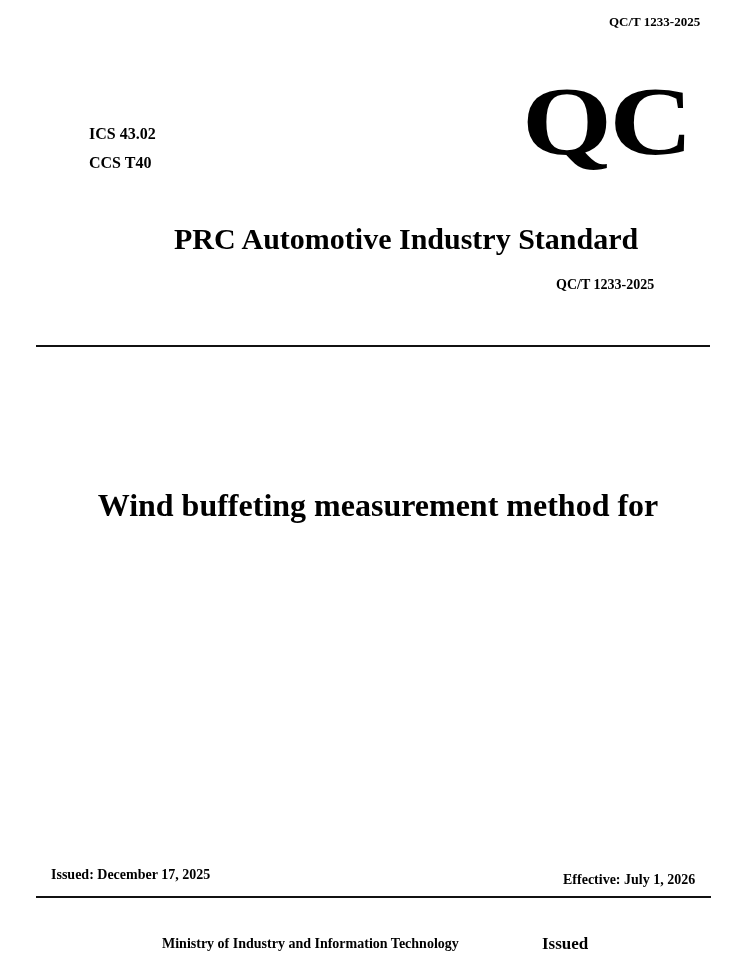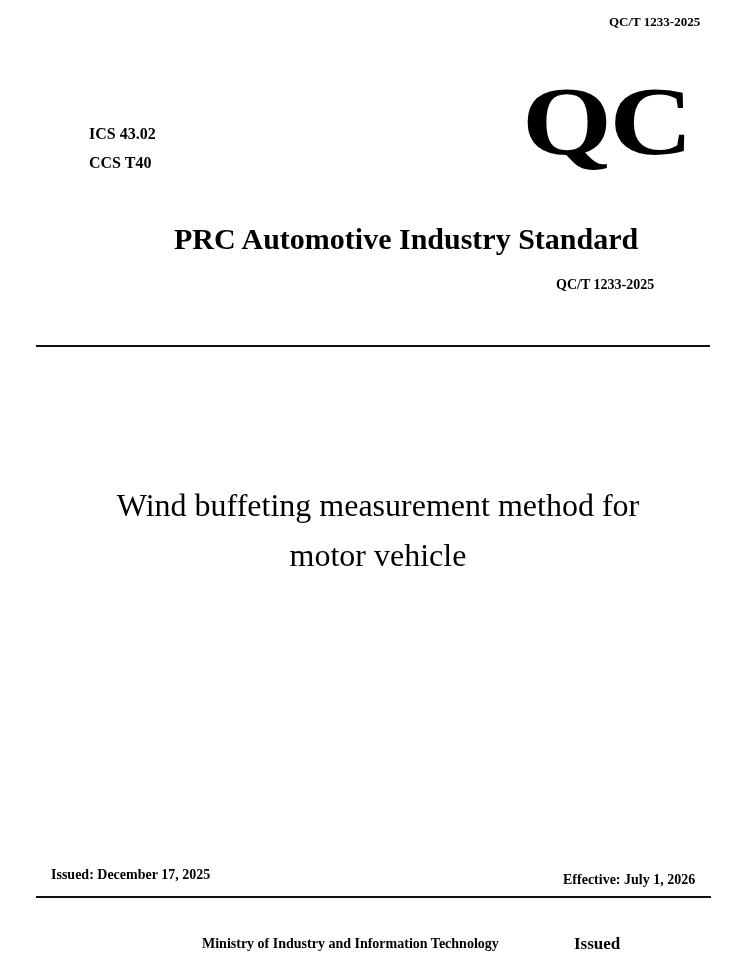--- a/index.html
+++ b/index.html
@@ -10,42 +10,41 @@
     .qc-logo { top: 72px; left: 522px; font-size: 98px; line-height: 1; letter-spacing: -2px;
                transform: scaleX(1.18); transform-origin: left top; font-weight: 900; }
     .ics { top: 125px; left: 89px; font-size: 16px; }
     .ccs { top: 154px; left: 89px; font-size: 16px; }
     .title-std { top: 222px; left: 174px; font-size: 30px; }
     .std-num { top: 277px; left: 556px; font-size: 14px; }
     .rule { position: absolute; height: 2px; background: #111; }
     .rule1 { top: 345px; left: 36px; width: 674px; }
     .rule2 { top: 896px; left: 36px; width: 675px; }
     .doc-title { position: absolute; top: 480px; left: 0; width: 756px; text-align: center;
-                 font-weight: normal; font-size: 32px; line-height: 50px; }
+                 font-weight: bold; font-size: 32px; line-height: 50px; }
     .issued-date { top: 867px; left: 51px; font-size: 14px; }
     .effective-date { top: 872px; left: 563px; font-size: 14px; }
-    .ministry { top: 936px; left: 162px; font-size: 14px; margin-left: 40px; }
-    .issued-word { top: 934px; left: 542px; font-size: 17px; margin-left: 32px; }
+    .ministry { top: 936px; left: 162px; font-size: 14px; }
+    .issued-word { top: 934px; left: 542px; font-size: 17px; }
   </style>
 </head>
 <body>
 
 <div class="abs std-top">QC/T 1233-2025</div>
 <div class="abs qc-logo">QC</div>
 <div class="abs ics">ICS 43.02</div>
 <div class="abs ccs">CCS T40</div>
 
 <div class="abs title-std">PRC Automotive Industry Standard</div>
 <div class="abs std-num">QC/T 1233-2025</div>
 
 <div class="rule rule1"></div>
 
 <div class="doc-title">
   <div>Wind buffeting measurement method for</div>
-  <div>motor vehicle</div>
 </div>
 
 <div class="abs issued-date">Issued: December 17, 2025</div>
 <div class="abs effective-date">Effective: July 1, 2026</div>
 
 <div class="rule rule2"></div>
 
 <div class="abs ministry">Ministry of Industry and Information Technology</div>
 <div class="abs issued-word">Issued</div>
 

